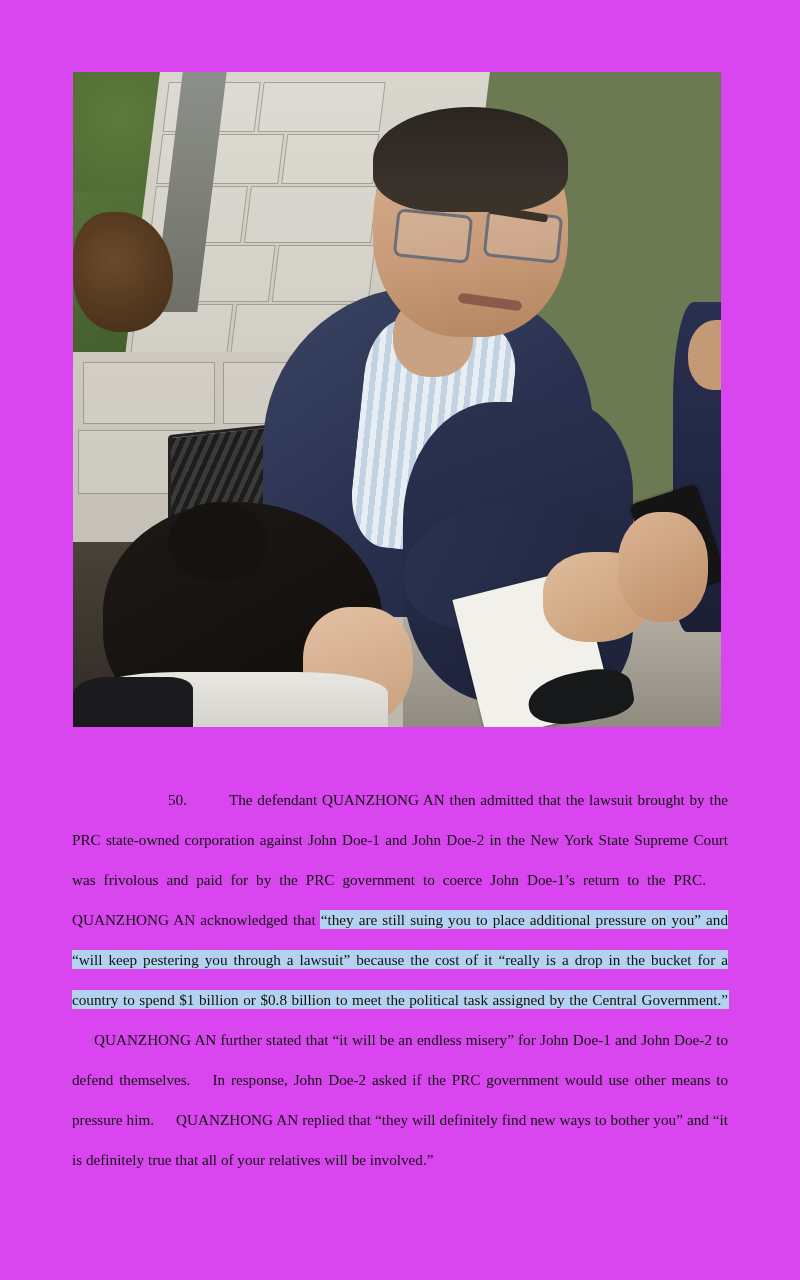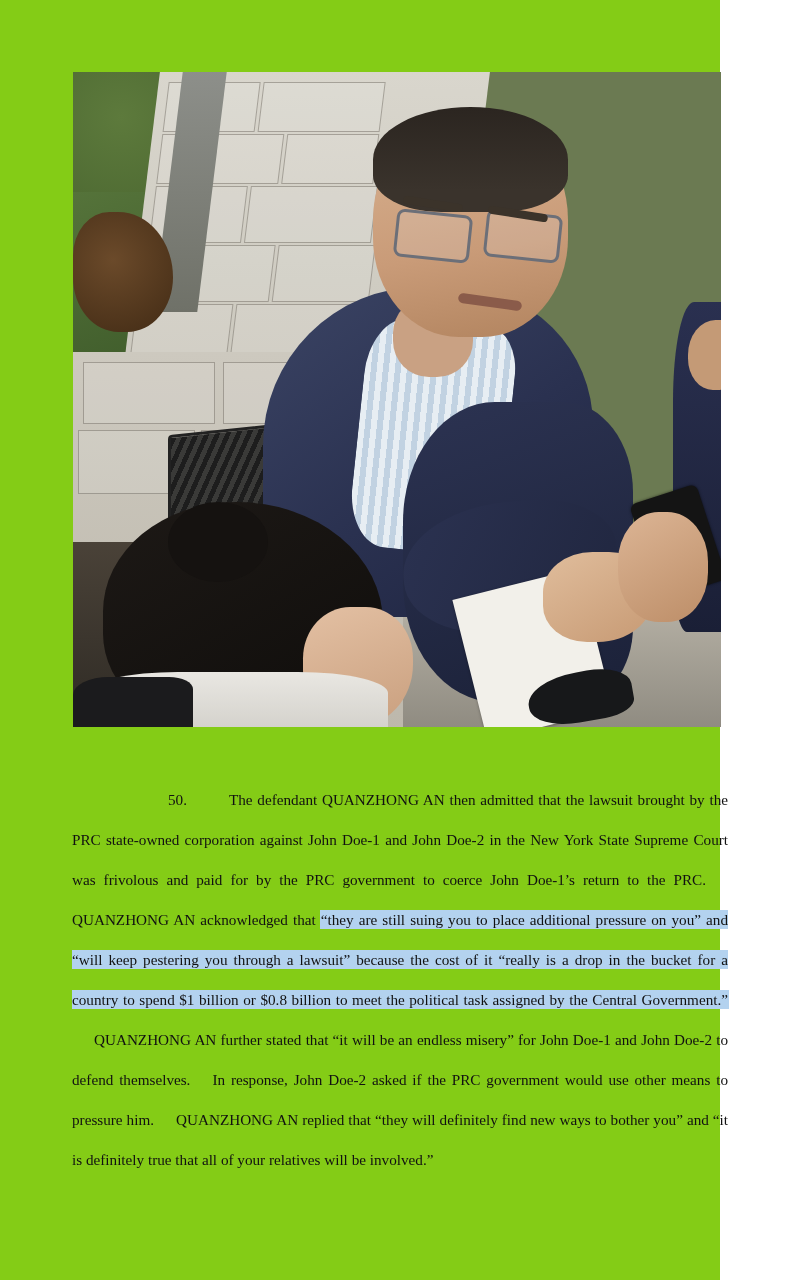--- a/index.html
+++ b/index.html
@@ -9,24 +9,24 @@
   }
   body {
     width: 800px;
     height: 1280px;
     font-family: "Liberation Serif", serif;
     color: #111111;
     position: relative;
     overflow: hidden;
   }
   .page {
-    width: 720px;
+    width: 800px;
     height: 1280px;
     position: relative;
-    background: #84cc16;
+    background: #d946ef;
   }
 
   
   .photo-wrap {
     position: absolute;
     left: 73px;
     top: 72px;
     width: 648px;
     height: 655px;
     overflow: hidden;

